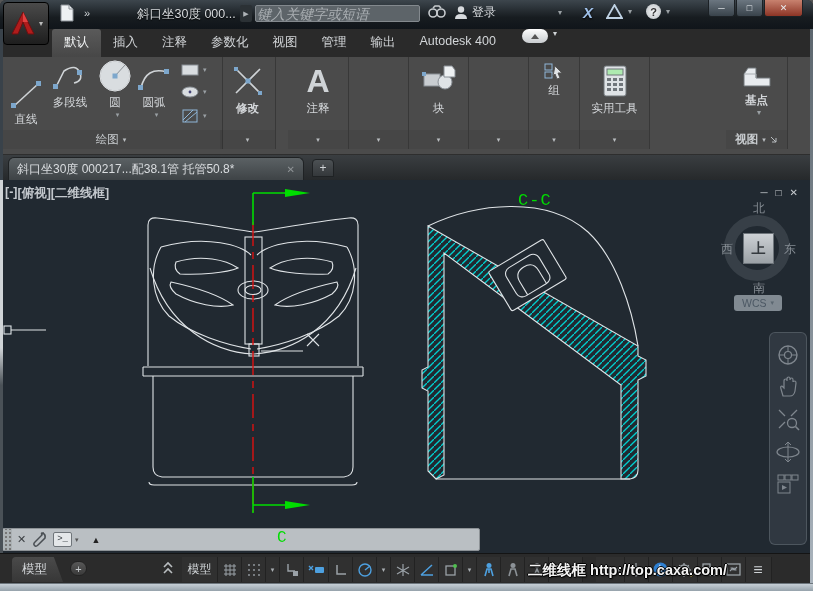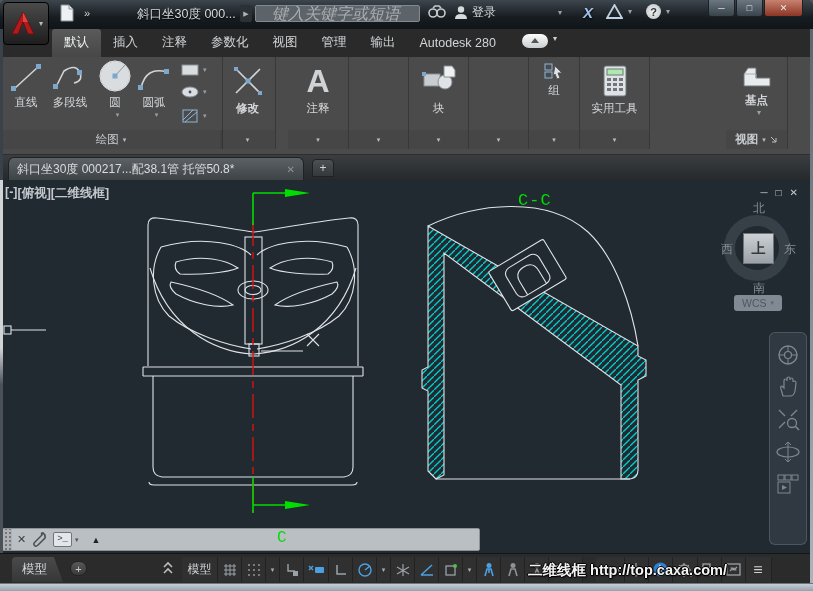--- a/index.html
+++ b/index.html
@@ -20,35 +20,35 @@
     background:linear-gradient(#4a4a4a,#1e1e1e);border:1px solid #000;z-index:35;
     display:flex;align-items:center;justify-content:center;cursor:pointer;}
   .appbtn .dd{color:#bbb;font-size:8px;margin-left:2px;}
   .qat{position:absolute;left:58px;top:4px;display:flex;align-items:center;gap:8px;}
   .qat .exp{color:#cfd3d6;font-size:11px;letter-spacing:-2px;}
   .tb-title{position:absolute;left:137px;top:6px;width:110px;color:#d7dadd;font-size:12.5px;
     white-space:nowrap;text-shadow:0 1px 1px #000;}
   .tb-flyout{position:absolute;left:240px;top:5px;width:12px;height:17px;background:#2b3135;
     color:#aeb3b7;font-size:7px;display:flex;align-items:center;justify-content:center;border-radius:2px;}
   .tb-search{position:absolute;left:255px;top:5px;width:165px;height:17px;background:#5d6469;
-    border:1px solid #83898e;border-radius:2px;color:#e6e9ec;font-size:16px;padding:0 16px;font-style:italic;}
+    border:1px solid #83898e;border-radius:2px;color:#e6e9ec;font-size:14px;padding:0 1px;font-style:italic;}
   .tb-search::placeholder{color:#a9aeb2;font-style:italic;}
   .tb-ico{position:absolute;top:4px;display:flex;align-items:center;color:#c7cbce;}
   .signin{color:#d4d7da;font-size:12px;margin-left:4px;font-family:Liberation Serif, serif;}
   .ddsm{color:#9aa0a4;font-size:8px;margin-left:5px;}
   .xchg{color:#9fc0e8;font-weight:bold;font-size:15px;font-style:italic;text-shadow:0 1px 2px #000;}
   .helpc{width:15px;height:15px;border-radius:50%;background:radial-gradient(#f5f6f7,#b9bec2);
     color:#333;font-size:11px;font-weight:bold;display:flex;align-items:center;justify-content:center;}
   .winbtns{position:absolute;right:10px;top:0;display:flex;z-index:40;}
   .wb{width:27px;height:17px;background:linear-gradient(#6b7680,#39434b);border:1px solid #1c2125;
     border-top:none;color:#e8ecef;font-size:9px;display:flex;align-items:center;justify-content:center;
     border-radius:0 0 3px 3px;margin-left:1px;}
   .wb.close{width:39px;background:linear-gradient(#c8826f,#8c3425);}
   
-  .rtabs{position:absolute;left:52px;top:29px;right:0;height:28px;display:flex;align-items:center;z-index:20;}
+  .rtabs{position:absolute;left:52px;top:29px;right:0;height:28px;display:flex;align-items:flex-start;z-index:20;}
   .rtab{padding:5px 12px 6px;color:#d2d5d8;font-size:12.5px;cursor:pointer;}
   .rtab.active{background:linear-gradient(#5a5a5a,#474747);border-radius:3px 3px 0 0;color:#f0f2f3;}
   .cloudbtn{margin-left:14px;margin-bottom:5px;width:26px;height:14px;border-radius:7px;
     background:linear-gradient(#fdfdfd,#c9cdd0);display:flex;align-items:center;justify-content:center;}
   .cloudbtn .tri{width:0;height:0;border-left:4px solid transparent;border-right:4px solid transparent;border-bottom:5px solid #555;}
   .rtabs .ddsm2{color:#cfd3d6;font-size:8px;margin:0 0 9px 5px;}
   
   .ribbon{position:absolute;left:0;top:57px;right:0;height:98px;background:#4b4b4b;z-index:10;
     border-bottom:1px solid #2e2e2e;}
   .rpanel{position:absolute;top:0;height:92px;border-right:1px solid #383838;}
@@ -191,31 +191,31 @@
   </div>
 
   <div class="rtabs">
     <div class="rtab active">默认</div>
     <div class="rtab">插入</div>
     <div class="rtab">注释</div>
     <div class="rtab">参数化</div>
     <div class="rtab">视图</div>
     <div class="rtab">管理</div>
     <div class="rtab">输出</div>
-    <div class="rtab">Autodesk 280</div>
+    <div class="rtab">Autodesk 400</div>
     <div class="cloudbtn">
         <div class="tri"></div>
       </div>
     <span class="ddsm2">▾</span>
   </div>
 
   <div class="ribbon">
 
     <div class="rpanel" style="left:0;width:223px;">
-      <div class="tool" style="left:8px;top:4px;">
+      <div class="tool" style="left:8px;top:21px;">
         <svg width="36" height="34" viewBox="0 0 36 34">
           <line x1="6" y1="28" x2="30" y2="6" stroke="#cfd3d6" stroke-width="1.6"></line>
           <rect x="3" y="25" width="5" height="5" fill="#7da7cc"></rect>
             <rect x="28" y="3" width="5" height="5" fill="#7da7cc"></rect>
         </svg>
         <span>直线</span>
       </div>
       <div class="tool" style="left:50px;top:4px;">
         <svg width="40" height="34" viewBox="0 0 40 34">
           <path d="M6,26 L14,10 Q26,2 30,12 Q33,20 24,22" fill="none" stroke="#cfd3d6" stroke-width="1.6"></path>

